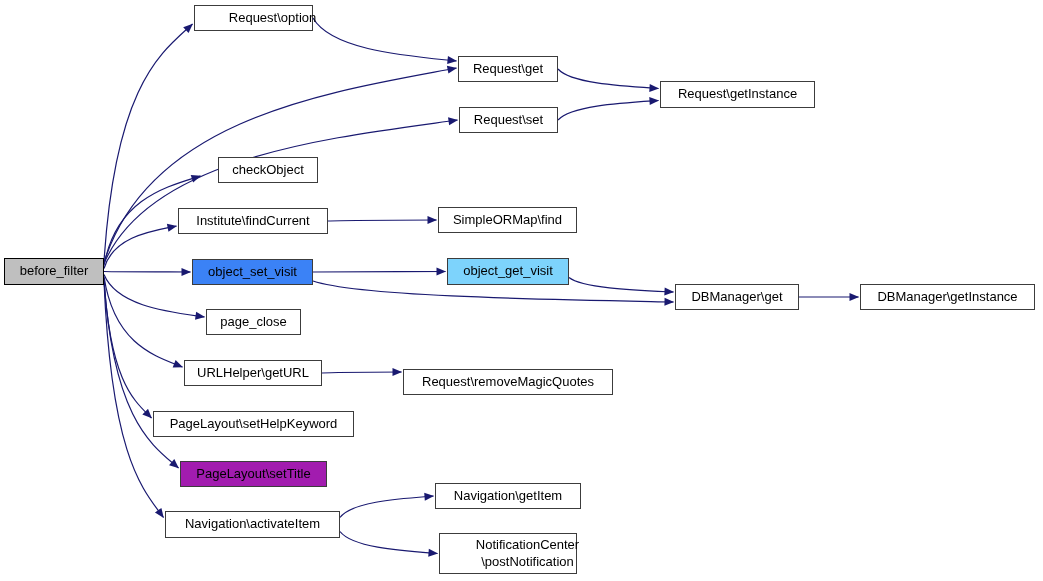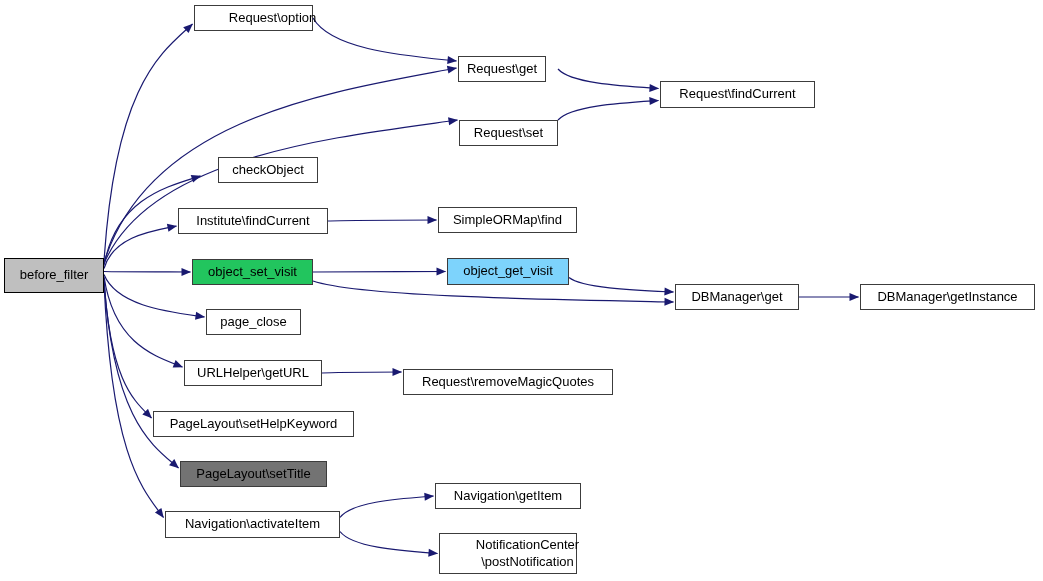--- a/index.html
+++ b/index.html
@@ -72,34 +72,34 @@
         <path d="M 313 272 C 330.2 271.6, 399.1 271.6, 445.5 271.5" fill="none" stroke="#191970" stroke-width="1.2" marker-end="url(#arrowhead)"></path>
         <path d="M 313 281 C 359.9 296.8, 547.3 299.5, 673.5 302" fill="none" stroke="#191970" stroke-width="1.2" marker-end="url(#arrowhead)"></path>
         <path d="M 569 277.5 C 582.6 288.4, 636.9 290.3, 673.5 292" fill="none" stroke="#191970" stroke-width="1.2" marker-end="url(#arrowhead)"></path>
         <path d="M 799 297 C 806.7 297.0, 837.7 297.0, 858.5 297" fill="none" stroke="#191970" stroke-width="1.2" marker-end="url(#arrowhead)"></path>
         <path d="M 322 373 C 332.3 372.3, 373.7 372.1, 401.5 372" fill="none" stroke="#191970" stroke-width="1.2" marker-end="url(#arrowhead)"></path>
         <path d="M 340 517.5 C 352.2 501.4, 400.8 498.6, 433.5 496" fill="none" stroke="#191970" stroke-width="1.2" marker-end="url(#arrowhead)"></path>
         <path d="M 340 531.5 C 352.7 548.0, 403.4 550.9, 437.5 553.5" fill="none" stroke="#191970" stroke-width="1.2" marker-end="url(#arrowhead)"></path>
       </g>
   </svg>
 
-<div class="node root" style="left: 4px; top: 258px; width: 100px; height: 35px; color: rgb(0, 0, 0); background: rgb(191, 191, 191); border-color: rgb(0, 0, 0);">before_filter</div>
+<div class="node root" style="left: 4px; top: 258px; width: 100px; height: 27px; color: rgb(0, 0, 0); background: rgb(191, 191, 191); border-color: rgb(0, 0, 0);">before_filter</div>
     <div class="node" style="left: 194px; top: 5px; width: 119px; height: 26px; color: rgb(0, 0, 0); background: rgb(255, 255, 255); border-color: rgb(60, 60, 60); padding-left: 40px;">Request\option</div>
-    <div class="node" style="left: 458px; top: 56px; width: 88px; height: 26px; color: rgb(0, 0, 0); background: rgb(255, 255, 255); border-color: rgb(60, 60, 60);">Request\get</div>
-    <div class="node" style="left: 459px; top: 120px; width: 99px; height: 26px; color: rgb(0, 0, 0); background: rgb(255, 255, 255); border-color: rgb(60, 60, 60);">Request\set</div>
-    <div class="node" style="left: 660px; top: 81px; width: 155px; height: 27px; color: rgb(0, 0, 0); background: rgb(255, 255, 255); border-color: rgb(60, 60, 60);">Request\findCurrent</div>
+    <div class="node" style="left: 458px; top: 56px; width: 100px; height: 26px; color: rgb(0, 0, 0); background: rgb(255, 255, 255); border-color: rgb(60, 60, 60);">Request\get</div>
+    <div class="node" style="left: 459px; top: 107px; width: 99px; height: 26px; color: rgb(0, 0, 0); background: rgb(255, 255, 255); border-color: rgb(60, 60, 60);">Request\set</div>
+    <div class="node" style="left: 660px; top: 81px; width: 155px; height: 27px; color: rgb(0, 0, 0); background: rgb(255, 255, 255); border-color: rgb(60, 60, 60);">Request\getInstance</div>
     <div class="node" style="left: 202px; top: 157px; width: 100px; height: 26px; color: rgb(0, 0, 0); background: rgb(255, 255, 255); border-color: rgb(60, 60, 60); margin-left: 16px;">checkObject</div>
     <div class="node" style="left: 178px; top: 208px; width: 150px; height: 26px; color: rgb(0, 0, 0); background: rgb(255, 255, 255); border-color: rgb(60, 60, 60);">Institute\findCurrent</div>
     <div class="node" style="left: 438px; top: 207px; width: 139px; height: 26px; color: rgb(0, 0, 0); background: rgb(255, 255, 255); border-color: rgb(60, 60, 60);">SimpleORMap\find</div>
-    <div class="node" style="left: 192px; top: 259px; width: 121px; height: 26px; color: rgb(0, 0, 0); background: #22c55e; border-color: rgb(60, 60, 60);">object_set_visit</div>
+    <div class="node" style="left: 192px; top: 259px; width: 121px; height: 26px; color: rgb(0, 0, 0); background: #3b82f6; border-color: rgb(60, 60, 60);">object_set_visit</div>
     <div class="node" style="left: 447px; top: 258px; width: 122px; height: 27px; color: rgb(0, 0, 0); background: #7dd3fc; border-color: rgb(60, 60, 60);">object_get_visit</div>
     <div class="node" style="left: 675px; top: 284px; width: 124px; height: 26px; color: rgb(0, 0, 0); background: rgb(255, 255, 255); border-color: rgb(60, 60, 60);">DBManager\get</div>
     <div class="node" style="left: 860px; top: 284px; width: 175px; height: 26px; color: rgb(0, 0, 0); background: rgb(255, 255, 255); border-color: rgb(60, 60, 60);">DBManager\getInstance</div>
     <div class="node" style="left: 206px; top: 309px; width: 95px; height: 26px; color: rgb(0, 0, 0); background: rgb(255, 255, 255); border-color: rgb(60, 60, 60);">page_close</div>
     <div class="node" style="left: 184px; top: 360px; width: 138px; height: 26px; color: rgb(0, 0, 0); background: rgb(255, 255, 255); border-color: rgb(60, 60, 60);">URLHelper\getURL</div>
     <div class="node" style="left: 403px; top: 369px; width: 210px; height: 26px; color: rgb(0, 0, 0); background: rgb(255, 255, 255); border-color: rgb(60, 60, 60);">Request\removeMagicQuotes</div>
     <div class="node" style="left: 153px; top: 411px; width: 201px; height: 26px; color: rgb(0, 0, 0); background: rgb(255, 255, 255); border-color: rgb(60, 60, 60);">PageLayout\setHelpKeyword</div>
-    <div class="node" style="left: 180px; top: 461px; width: 147px; height: 26px; color: rgb(0, 0, 0); background: #737373; border-color: rgb(60, 60, 60);">PageLayout\setTitle</div>
+    <div class="node" style="left: 180px; top: 461px; width: 147px; height: 26px; color: rgb(0, 0, 0); background: #a21caf; border-color: rgb(60, 60, 60);">PageLayout\setTitle</div>
     <div class="node" style="left: 165px; top: 511px; width: 175px; height: 27px; color: rgb(0, 0, 0); background: rgb(255, 255, 255); border-color: rgb(60, 60, 60);">Navigation\activateItem</div>
     <div class="node" style="left: 435px; top: 483px; width: 146px; height: 26px; color: rgb(0, 0, 0); background: rgb(255, 255, 255); border-color: rgb(60, 60, 60);">Navigation\getItem</div>
     <div class="node" style="left: 439px; top: 533px; width: 138px; height: 41px; color: rgb(0, 0, 0); background: rgb(255, 255, 255); border-color: rgb(60, 60, 60); padding-left: 41px;">NotificationCenter
 \postNotification</div>
   </div>
 
 </body></html>

